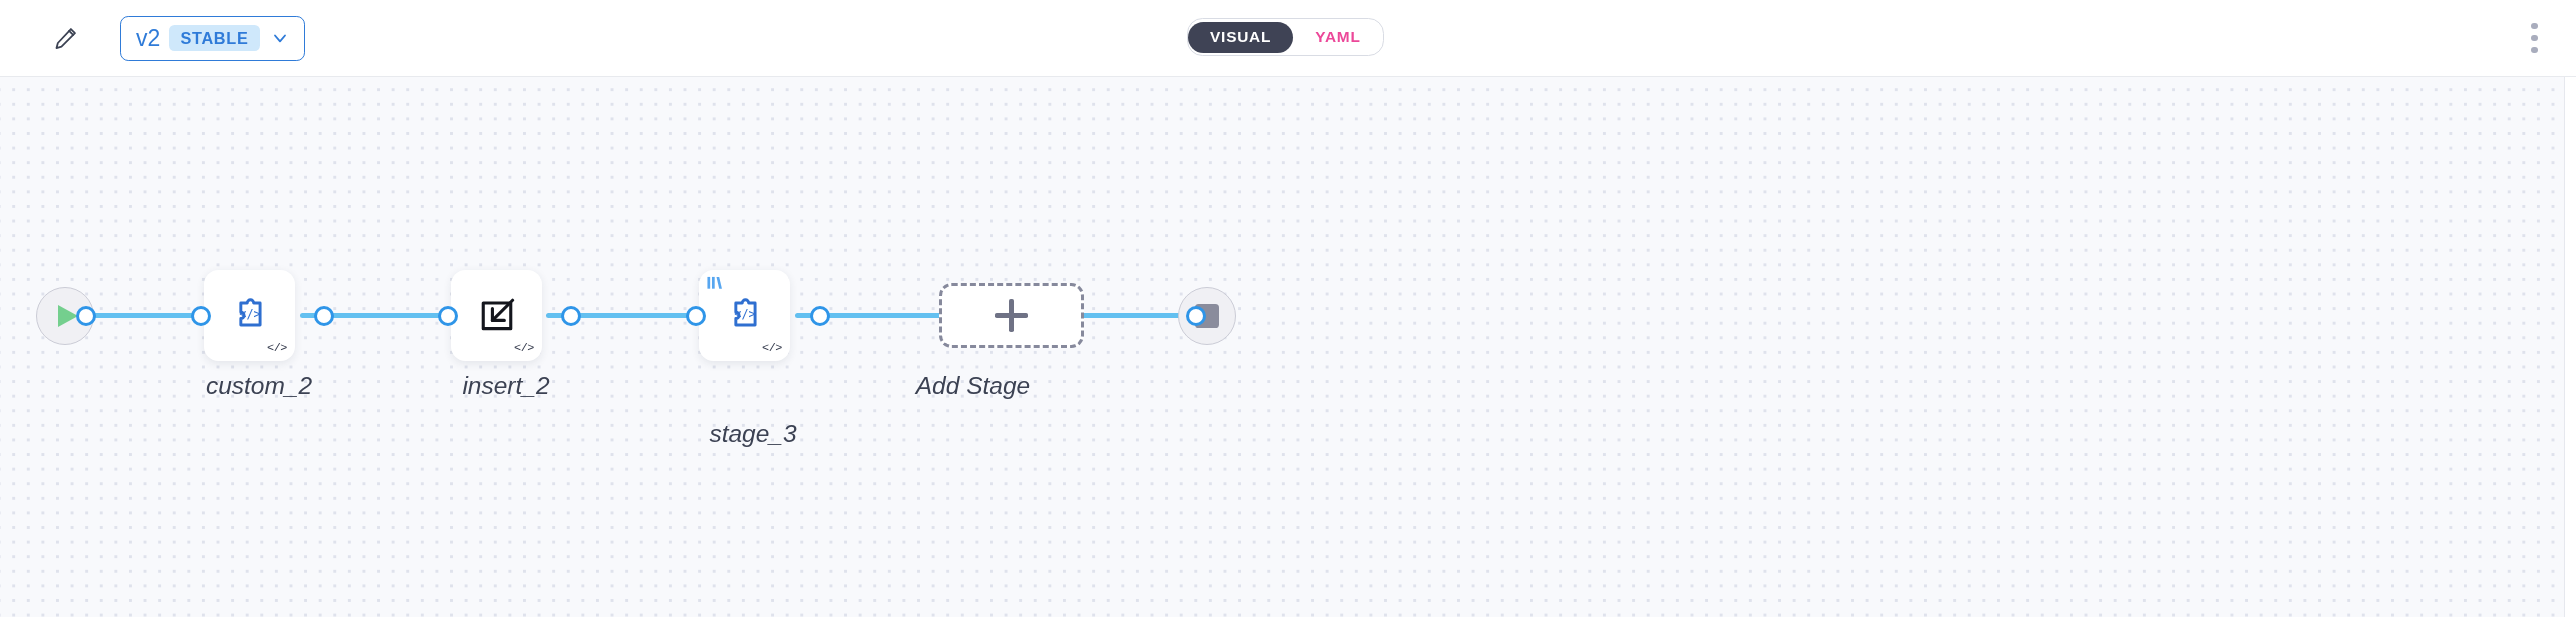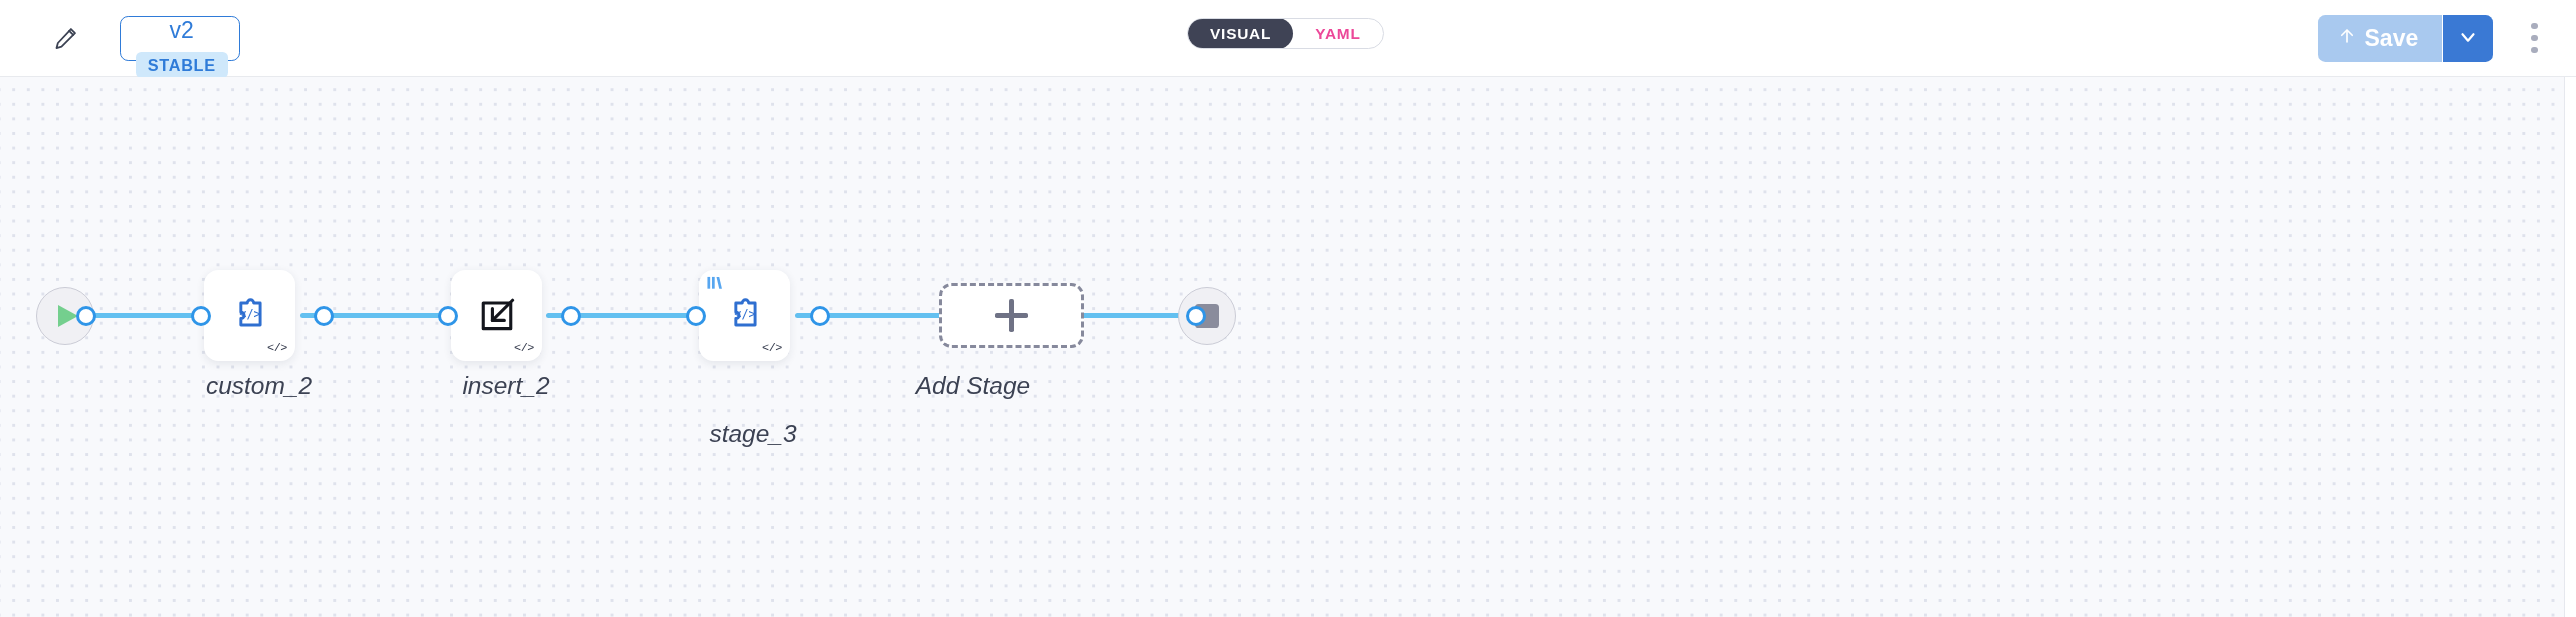--- a/index.html
+++ b/index.html
@@ -46,21 +46,20 @@
     margin-left: 34px;
     height: 45px;
     border: 1.8px solid #2f7bd8;
     border-radius: 8.2px;
     display: flex;
     align-items: center;
     gap: 8px;
     padding: 0 11.8px 0 15.4px;
     cursor: pointer;
     background: #fff;
-    flex-direction: column;
   }
   .version-label {
     font-size: 23px;
     color: #2f7bd8;
     font-weight: 400;
     letter-spacing: 0.2px;
   }
   .stable-badge {
     background: #cfe8fb;
     color: #2f7bd8;
@@ -71,21 +70,21 @@
     padding: 5.4px 11.8px 4.5px;
     line-height: 1;
   }
   .chev-wrap { display:flex; align-items:center; justify-content:center; width: 23.6px; height: 23.6px; }
 
   
   .view-toggle {
     position: absolute;
     left: 1187px;
     top: 18px;
-    height: 31px;
+    height: 38px;
     border: 0.9px solid #d9dce4;
     border-radius: 15.4px;
     display: flex;
     align-items: center;
     background: #fff;
     overflow: hidden;
     padding: 0;
   }
   .view-opt {
     height: 31px;
@@ -288,38 +287,20 @@
       </svg>
     </span>
   </div>
 
   <div class="view-toggle">
     <div class="view-opt active">VISUAL</div>
     <div class="view-opt">YAML</div>
   </div>
 
   <div class="actions">
-    <div class="save-group">
-      <button class="save-btn">
-        <span>
-          <svg width="18" height="20" viewBox="0 0 24 24" fill="none" stroke="#ffffff" stroke-width="2.2" stroke-linecap="round" stroke-linejoin="round">
-            <line x1="12" y1="20" x2="12" y2="5"></line>
-            <polyline points="5,11 12,4 19,11"></polyline>
-          </svg>
-        </span>
-        <span>Save</span>
-      </button>
-      <div class="save-caret">
-        <span>
-          <svg width="22" height="22" viewBox="0 0 24 24" fill="none" stroke="#ffffff" stroke-width="2.4" stroke-linecap="round" stroke-linejoin="round">
-            <polyline points="6,9 12,16 18,9"></polyline>
-          </svg>
-        </span>
-      </div>
-    </div>
 
 
     <div class="kebab">
       <i></i>
       <i></i>
       <i></i>
     </div>
   </div>
 </div>
 

